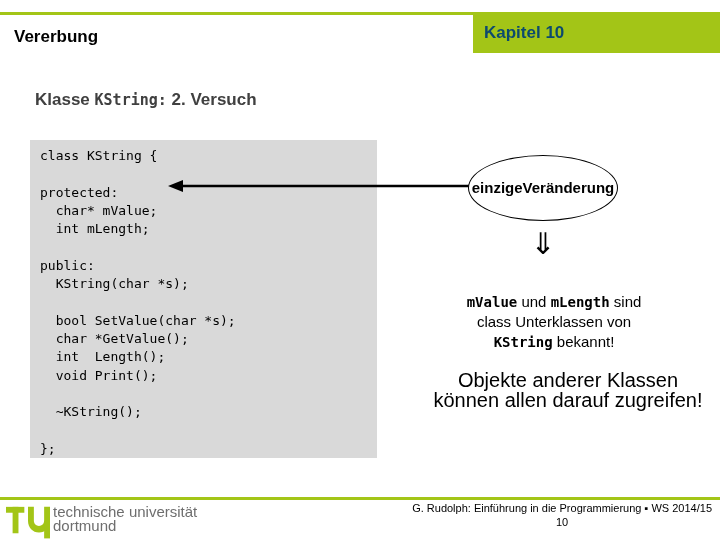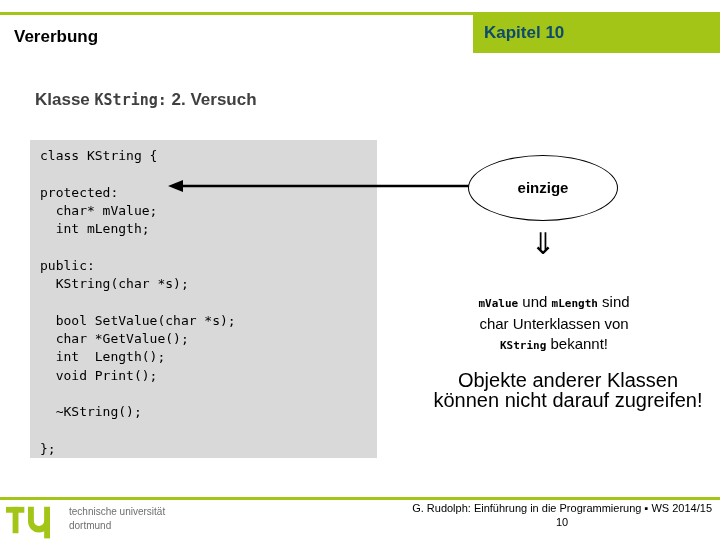--- a/index.html
+++ b/index.html
@@ -46,26 +46,26 @@
   }
 
   .double-down-arrow {
     position:absolute; left:518px; top:226px; width:50px; text-align:center;
     font-family:"DejaVu Sans", sans-serif; font-size:30px; color:#000; font-weight:normal;
   }
 
   
   .note1 { position:absolute; left:406px; top:292px; width:296px; text-align:center; font-size:15px; line-height:20px; }
   .note2 { position:absolute; left:412px; top:370px; width:312px; text-align:center; font-size:20px; line-height:20px; }
-  .inline-code { font-family:"DejaVu Sans Mono","Liberation Mono",monospace; font-weight:bold; font-size:11px;margin-top:40px; }
+  .inline-code { font-family:"DejaVu Sans Mono","Liberation Mono",monospace; font-weight:bold; font-size:14px;margin-top:40px; }
 
   
   .footer-line { position:absolute; left:0; top:497px; width:720px; height:3px; background:#a3c517; }
   .tu-logo { position:absolute; left:6px; top:503px; }
-  .logo-text { position:absolute; left:53px; top:505px; font-size:10px; color:#6e6e6e; line-height:14px;margin-left:16px; }
+  .logo-text { position:absolute; left:53px; top:505px; font-size:15px; color:#6e6e6e; line-height:14px; }
   .footer-right { position:absolute; right:8px; top:501px; text-align:center; font-size:11px; line-height:14px; color:#000; }
 </style>
 </head>
 <body>
 
 <div class="slide">
 
   <div class="green-bar"></div>
   <div class="header-title-box">
     <span class="header-title">Vererbung</span>
@@ -96,33 +96,34 @@
 };</pre>
   </div>
 
   <svg class="pointer-arrow" viewBox="0 0 302 20">
     <line x1="14" y1="10" x2="302" y2="10" stroke="#000" stroke-width="2.6"></line>
     <polygon points="0,10 15,4 15,16" fill="#000"></polygon>
   </svg>
 
   <div class="annotation-ellipse">
     <span>einzige</span>
+    <span>Veränderung</span>
   </div>
 
   <div class="double-down-arrow">⇓</div>
 
   <div class="note1">
     <span class="inline-code">mValue</span><span> und </span><span class="inline-code">mLength</span><span> sind</span><br>
-    <span>char Unterklassen von</span><br>
+    <span>class Unterklassen von</span><br>
     <span class="inline-code">KString</span><span> bekannt!</span>
   </div>
 
   <div class="note2">
     <span>Objekte anderer Klassen</span><br>
-    <span>können nicht darauf zugreifen!</span>
+    <span>können allen darauf zugreifen!</span>
   </div>
 
   <div class="footer-line"></div>
 
   <svg class="tu-logo" width="44" height="40" viewBox="0 0 60 52">
     <g fill="#a3c517">
       <rect x="0" y="4" width="25" height="8"></rect>
       <rect x="9" y="4" width="8" height="36"></rect>
       <path d="M30,4 h8 v19 c0,4 3.2,7 7,7 s7,-3 7,-7 v-19 h8 v19 c0,9.5 -6.5,16 -15,16 s-15,-6.5 -15,-16 z"></path>
       <rect x="52" y="23" width="8" height="24"></rect>

